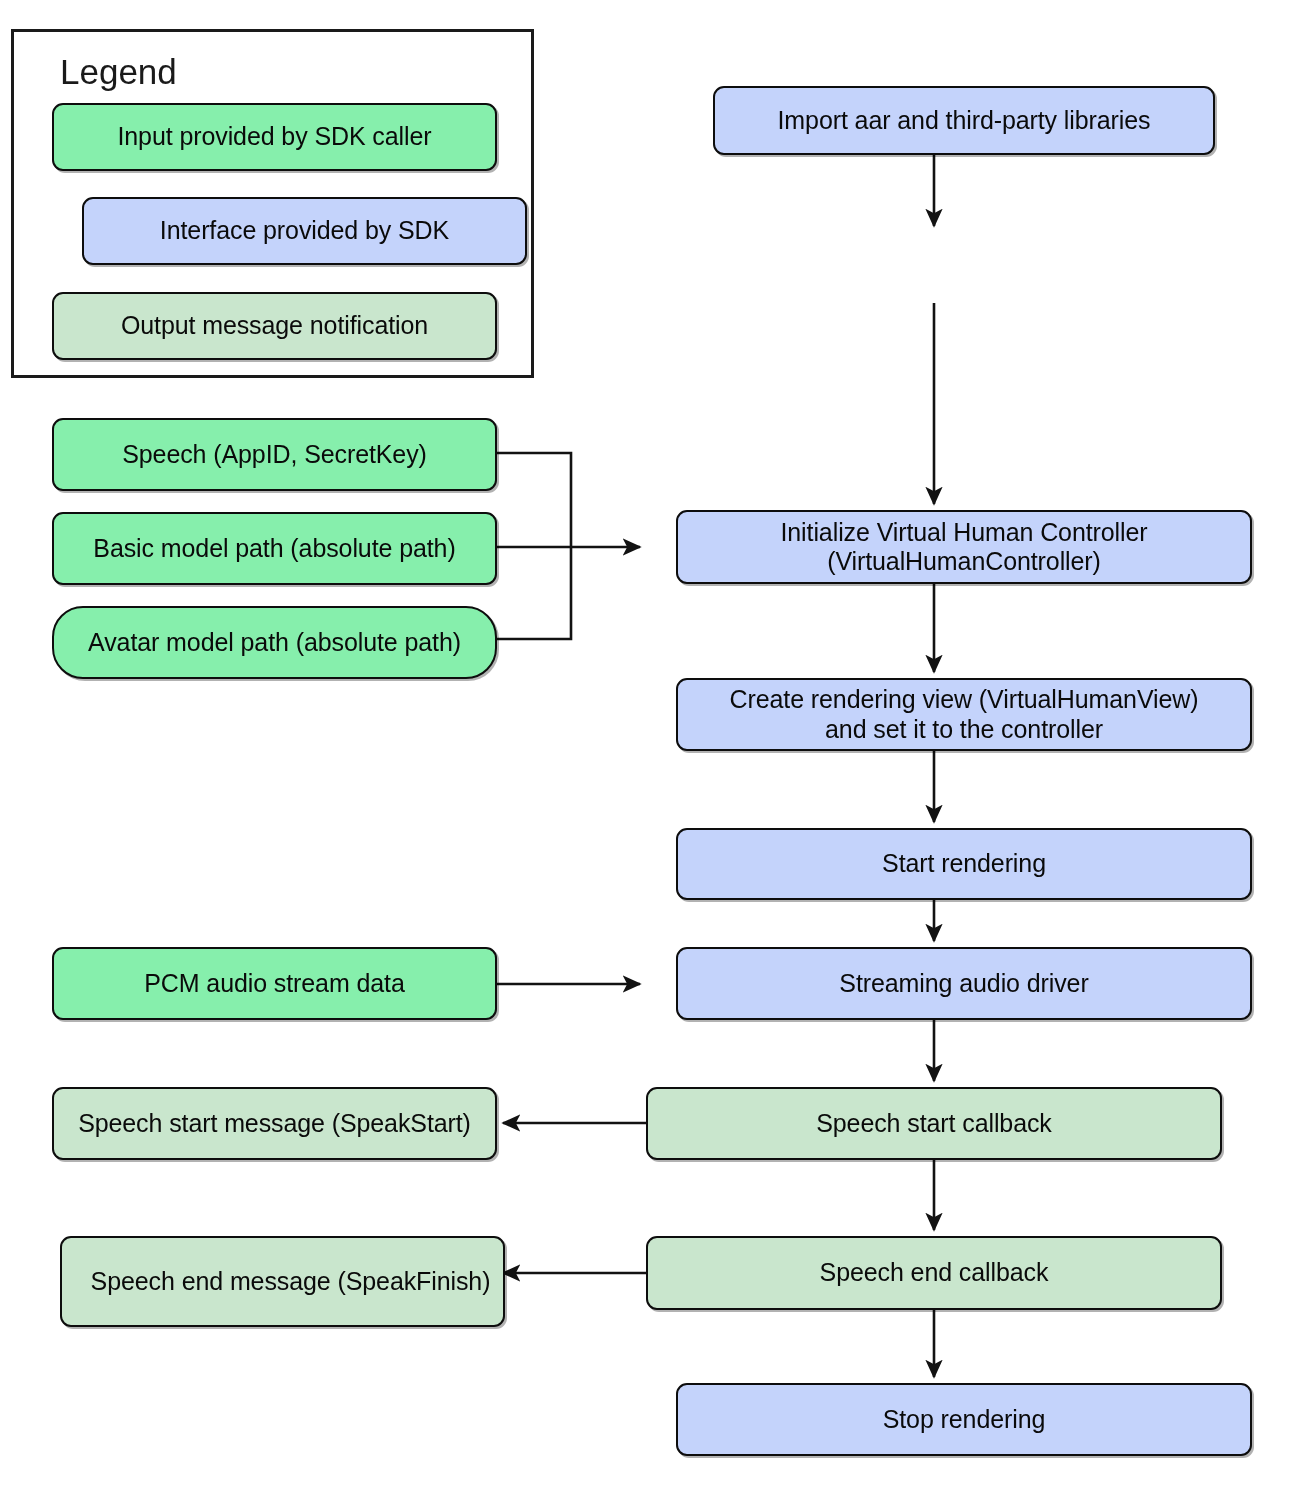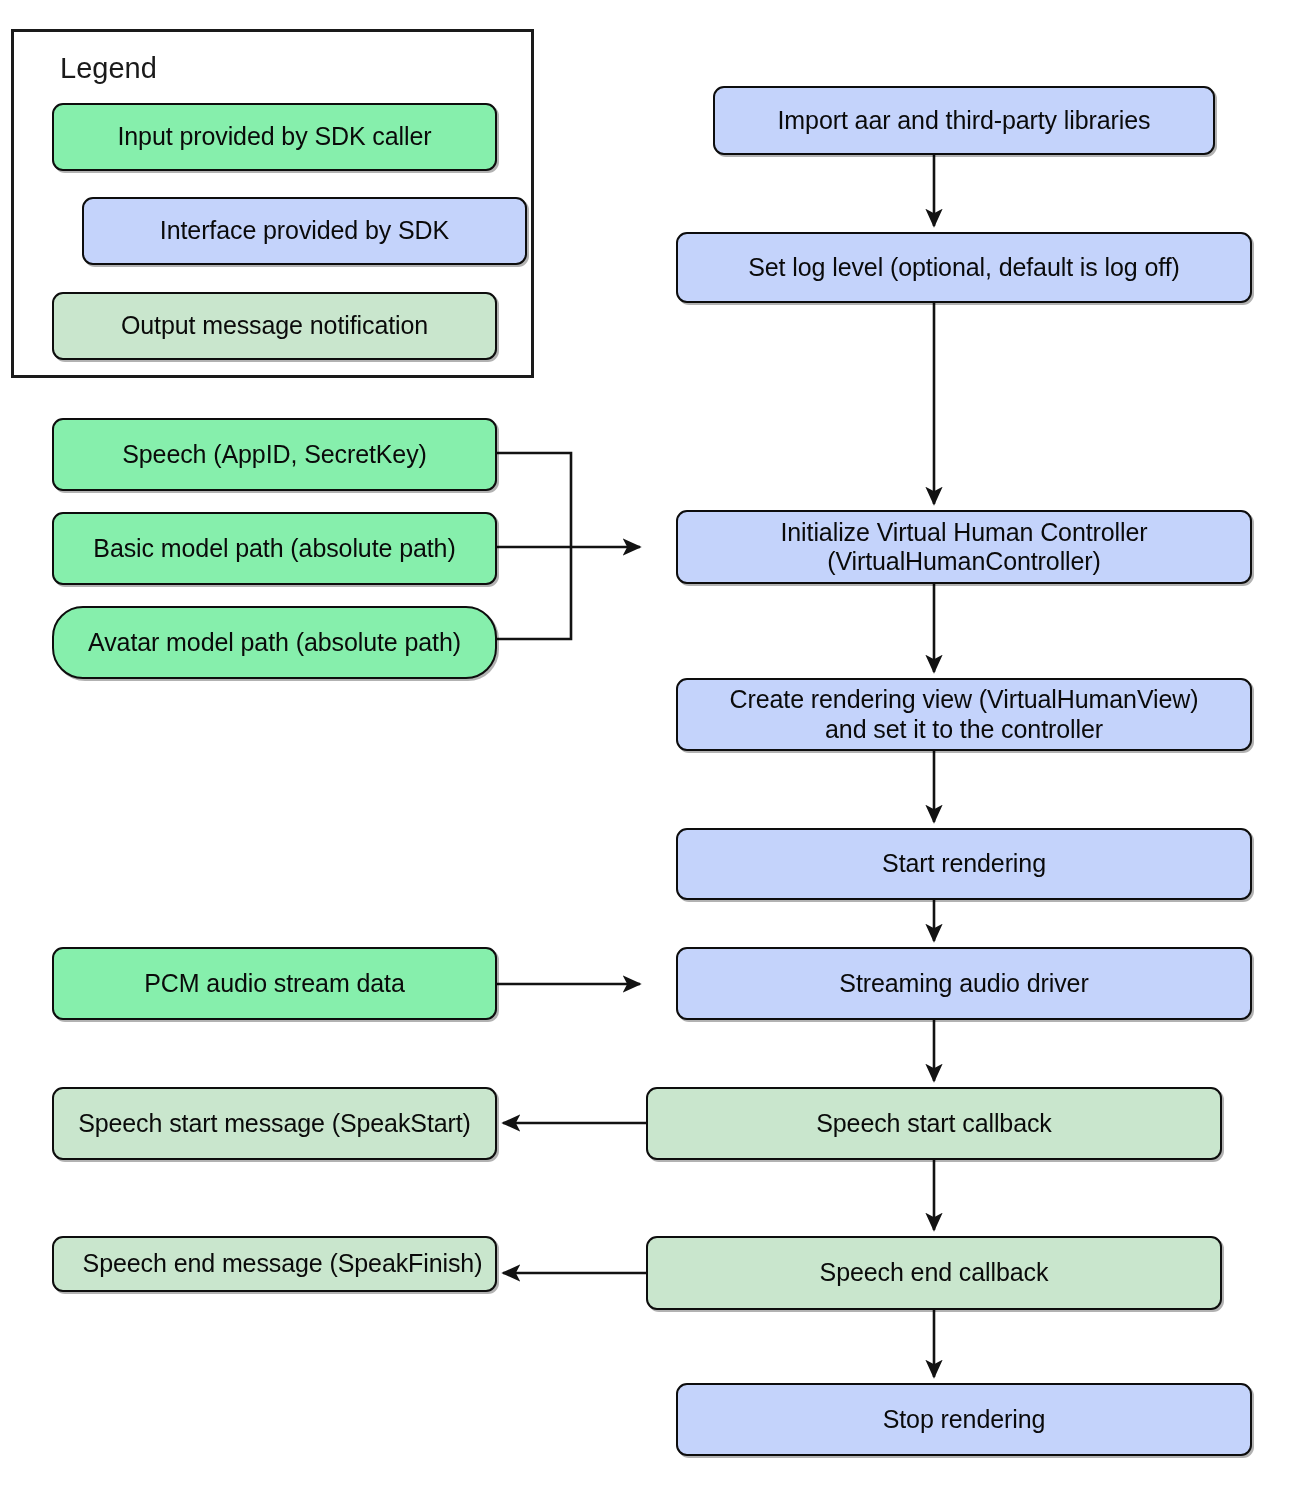--- a/index.html
+++ b/index.html
@@ -45,21 +45,21 @@
     width: 523px;
     height: 349px;
     box-sizing: border-box;
     border: 3px solid #1a1a1a;
     background: #ffffff;
   }
   #legend-title {
     position: absolute;
     left: 60px;
     top: 52px;
-    font-size: 29px;
+    font-size: 35px;
     color: #1a1a1a;
   }
 
   svg.edges {
     position: absolute;
     left: 0;
     top: 0;
     width: 1294px;
     height: 1494px;
     pointer-events: none;
@@ -104,24 +104,23 @@
   <div class="node orange" style="left:52px; top:103px; width:445px; height:68px;">Input provided by SDK caller</div>
   <div class="node blue" style="left:52px; top:197px; width:445px; height:68px;text-align:center;">Interface provided by SDK</div>
   <div class="node green" style="left:52px; top:292px; width:445px; height:68px;">Output message notification</div>
 
   <div class="node orange" style="left:52px; top:418px; width:445px; height:73px;">Speech (AppID, SecretKey)</div>
   <div class="node orange" style="left:52px; top:512px; width:445px; height:73px;">Basic model path (absolute path)</div>
   <div class="node orange" style="left:52px; top:606px; width:445px; height:73px;border-radius:31px;">Avatar model path (absolute path)</div>
   <div class="node orange" style="left:52px; top:947px; width:445px; height:73px;">PCM audio stream data</div>
 
   <div class="node green" style="left:52px; top:1087px; width:445px; height:73px;">Speech start message (SpeakStart)</div>
-  <div class="node green" style="left:52px; top:1236px; width:445px; height:56px;padding-left:26px;">Speech end message (SpeakFinish)</div>
+  <div class="node green" style="left:60px; top:1236px; width:445px; height:91px;padding-left:26px;">Speech end message (SpeakFinish)</div>
 
   <div class="node blue" style="left:683px; top:86px; width:502px; height:69px;">Import aar and third-party libraries</div>
-  <div class="node blue" style="left:646px; top:232px; width:576px; height:71px;">Set log level (optional, default is log off)</div>
   <div class="node blue" style="left:646px; top:510px; width:576px; height:74px; white-space:pre-line;">Initialize Virtual Human Controller
 (VirtualHumanController)</div>
   <div class="node blue" style="left:646px; top:678px; width:576px; height:73px; white-space:pre-line;">Create rendering view (VirtualHumanView)
 and set it to the controller</div>
   <div class="node blue" style="left:646px; top:828px; width:576px; height:72px;">Start rendering</div>
   <div class="node blue" style="left:646px; top:947px; width:576px; height:73px;">Streaming audio driver</div>
   <div class="node green" style="left:646px; top:1087px; width:576px; height:73px;">Speech start callback</div>
   <div class="node green" style="left:646px; top:1236px; width:576px; height:74px;">Speech end callback</div>
   <div class="node blue" style="left:646px; top:1383px; width:576px; height:73px;">Stop rendering</div>
 

